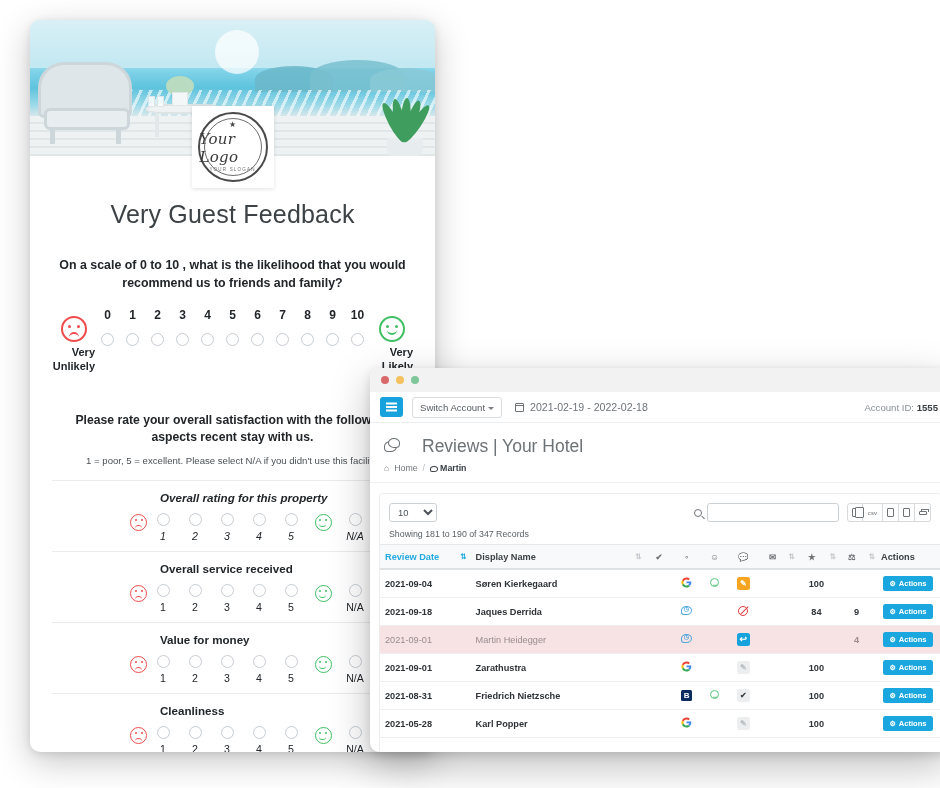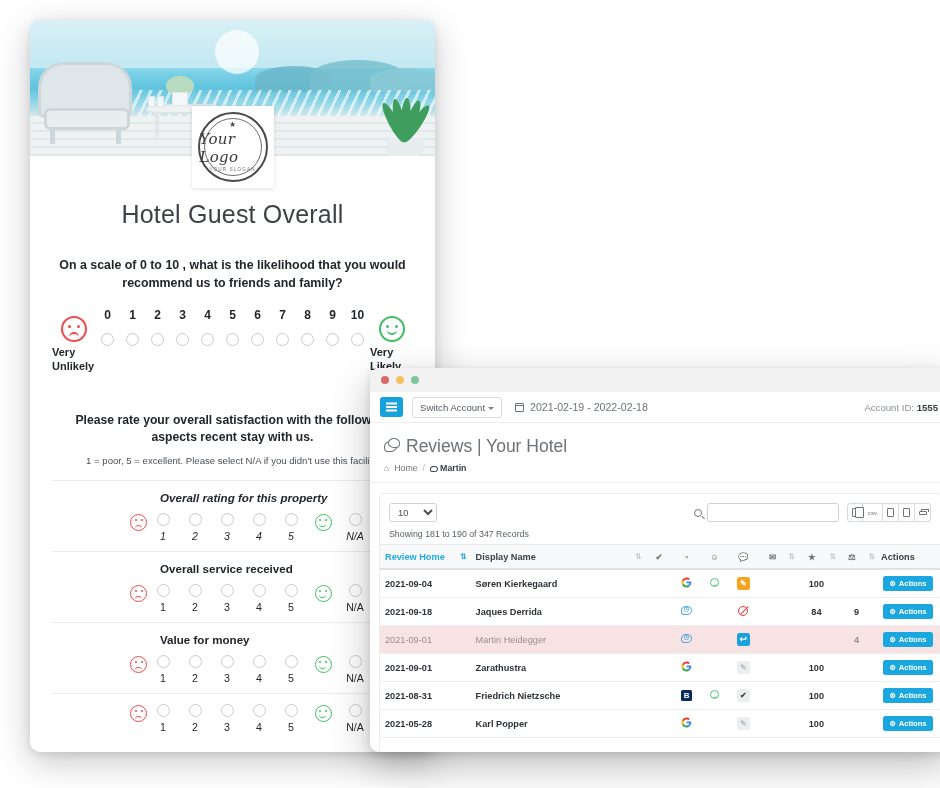--- a/index.html
+++ b/index.html
@@ -114,21 +114,21 @@
   .nps-end { width:60px; display:flex; flex-direction:column; align-items:center; padding-top:8px; }
   .face { width:26px; height:26px; border-radius:50%; border:2.4px solid; position:relative; }
   .face.sad { border-color:#ef4b4b; }
   .face.happy { border-color:#3fbf62; }
   .face .eye { position:absolute; top:7px; width:3px; height:3px; border-radius:50%; }
   .face.sad .eye { background:#ef4b4b; } .face.happy .eye { background:#3fbf62; }
   .face .eye.l { left:5px; } .face .eye.r { right:5px; }
   .face .mouth { position:absolute; left:6px; width:10px; height:5px; }
   .face.sad .mouth { top:14px; border-top:2.2px solid #ef4b4b; border-radius:10px 10px 0 0; }
   .face.happy .mouth { top:12px; border-bottom:2.2px solid #3fbf62; border-radius:0 0 10px 10px; }
-  .end-label { margin-top:4px; font-size:11px; font-weight:700; color:#22262a; text-align:left; line-height:1.25; }
+  .end-label { margin-top:4px; font-size:11px; font-weight:700; color:#22262a; text-align:right; line-height:1.25; }
   .nps-scale { display:flex; gap:0; }
   .nps-item { width:25px; display:flex; flex-direction:column; align-items:center; }
   .nps-num { font-size:12px; font-weight:600; color:#22262a; margin-bottom:11px; }
   .radio { width:13px; height:13px; border-radius:50%; border:1.3px solid #c7ccd1; background:#fff; cursor:pointer; }
 
   .q-text2 { text-align:center; font-size:12.2px; font-weight:700; color:#22262a; line-height:1.42; margin:38px 0 0 0; }
   .q-sub { text-align:center; font-size:9.6px; color:#4b5156; margin-top:9px; }
 
   .rating-rows { margin-top: 14px; }
   .rating-row { border-top:1px solid #e9ecef; padding: 10px 0 9px 0; padding-left:78px; }
@@ -173,21 +173,21 @@
     font-size:9.6px; color:#555b60; padding:4px 7px; cursor:pointer; white-space:nowrap;
   }
   .caret { display:inline-block; margin-left:3px; border-left:3px solid transparent; border-right:3px solid transparent; border-top:3.5px solid #7a8086; vertical-align:1px; }
   .daterange { margin-left:13px; display:flex; align-items:center; gap:6px; font-size:10.6px; color:#6f7479; }
   .cal-ico { width:9px; height:9px; border:1.2px solid #6f7479; border-radius:1px; position:relative; }
   .cal-ico::before{ content:""; position:absolute; left:-1.2px; right:-1.2px; top:1.4px; height:1.4px; background:#6f7479;}
   .acct-id { margin-left:auto; font-size:9.6px; color:#8a9096; white-space:nowrap; }
   .acct-id b { color:#3b4045; }
 
   .pagehead { padding: 13px 14px 9px 14px; border-bottom:1px solid #edeff1; background:#fff; }
-  .pagetitle { display:flex; align-items:center; gap:9px; font-size:17.5px; color:#6d7276; font-weight:400; }
+  .pagetitle { display:flex; align-items:center; gap:25px; font-size:17.5px; color:#6d7276; font-weight:400; }
   .bubble-ico { width:13px; height:11px; border:1.6px solid #6d7276; border-radius:50% 50% 50% 4px; position:relative; flex:0 0 auto; }
   .bubble-ico::after { content:""; position:absolute; left:3px; top:-4px; width:10px; height:8px; border:1.6px solid #6d7276; border-radius:50% 50% 4px 50%; background:#fff; }
   .crumbs { margin-top:6px; font-size:8.8px; color:#6f7479; display:flex; align-items:center; gap:5px; }
   .crumbs .home-ico { font-size:8.5px; }
   .crumbs .sep { color:#b6bbbf; }
   .crumbs .cur { font-weight:700; color:#3b4045; }
   .crumbs .mini-bubble { display:inline-block; width:8px; height:6px; border:1.2px solid #3b4045; border-radius:50% 50% 50% 2px; margin-right:2px; vertical-align:-1px;}
 
   .panel { margin: 10px 9px 0 9px; background:#fff; border:1px solid #ececec; border-radius:3px; height:300px; }
   .panel-top { display:flex; align-items:center; padding: 9px 9px 4px 9px; }
@@ -303,21 +303,21 @@
 
     <div class="logo-box">
       <div class="logo-circle">
         <div class="logo-star">★</div>
         <div class="logo-name">Your Logo</div>
         <div class="logo-slogan">YOUR SLOGAN</div>
       </div>
     </div>
 
     <div class="survey-body">
-      <div class="survey-title">Hotel Guest Overall</div>
+      <div class="survey-title">Very Guest Feedback</div>
 
       <div class="q-text">On a scale of 0 to 10 , what is the likelihood that you would recommend us to friends and family?</div>
 
       <div class="nps">
         <div class="nps-end">
           <div class="face sad">
             <i class="eye l"></i>
               <i class="eye r"></i>
               <i class="mouth"></i>
           </div>
@@ -500,20 +500,21 @@
                   <i class="mouth"></i>
                 </div>
               </div>
               <div class="rate-item">
                 <div class="radio"></div>
                 <div class="rate-num">N/A</div>
               </div>
             </div>
           </div>
           <div class="rating-row">
+            <div class="rating-label">Cleanliness</div>
             <div class="rating-scale">
               <div class="sm-face sad">
                 <i class="eye l"></i>
                 <i class="eye r"></i>
                 <i class="mouth"></i>
               </div>
               <div class="rate-item">
                 <div class="radio"></div>
                 <div class="rate-num">1</div>
               </div>
@@ -624,21 +625,21 @@
             <col class="c-src">
           <col class="c-smile">
             <col class="c-rep">
             <col class="c-mail">
             <col class="c-star">
           <col class="c-scale">
             <col class="c-act">
         </colgroup>
         <thead>
             <tr id="thead-row">
-              <th class=" sorted"><span>Review Home</span><span class="sorticon">⇅</span></th>
+              <th class=" sorted"><span>Review Date</span><span class="sorticon">⇅</span></th>
               <th><span>Display Name</span><span class="sorticon">⇅</span></th>
               <th class="ctr"><span style="color:#6f7479;font-size:8.5px;">✔</span></th>
               <th class="ctr"><span style="color:#6f7479;font-size:8.5px;"><span style="display:inline-block;transform:rotate(0deg);font-size:8px;">𝇈</span></span></th>
               <th class="ctr"><span style="color:#6f7479;font-size:8.5px;">☺</span></th>
               <th class="ctr"><span style="color:#6f7479;font-size:8.5px;">💬</span></th>
               <th class="ctr"><span style="color:#6f7479;font-size:8.5px;">✉</span><span class="sorticon">⇅</span></th>
               <th class="ctr"><span style="color:#6f7479;font-size:8.5px;">★</span><span class="sorticon">⇅</span></th>
               <th class="ctr"><span style="color:#6f7479;font-size:8.5px;">⚖</span><span class="sorticon">⇅</span></th>
               <th><span>Actions</span></th>
             </tr>

